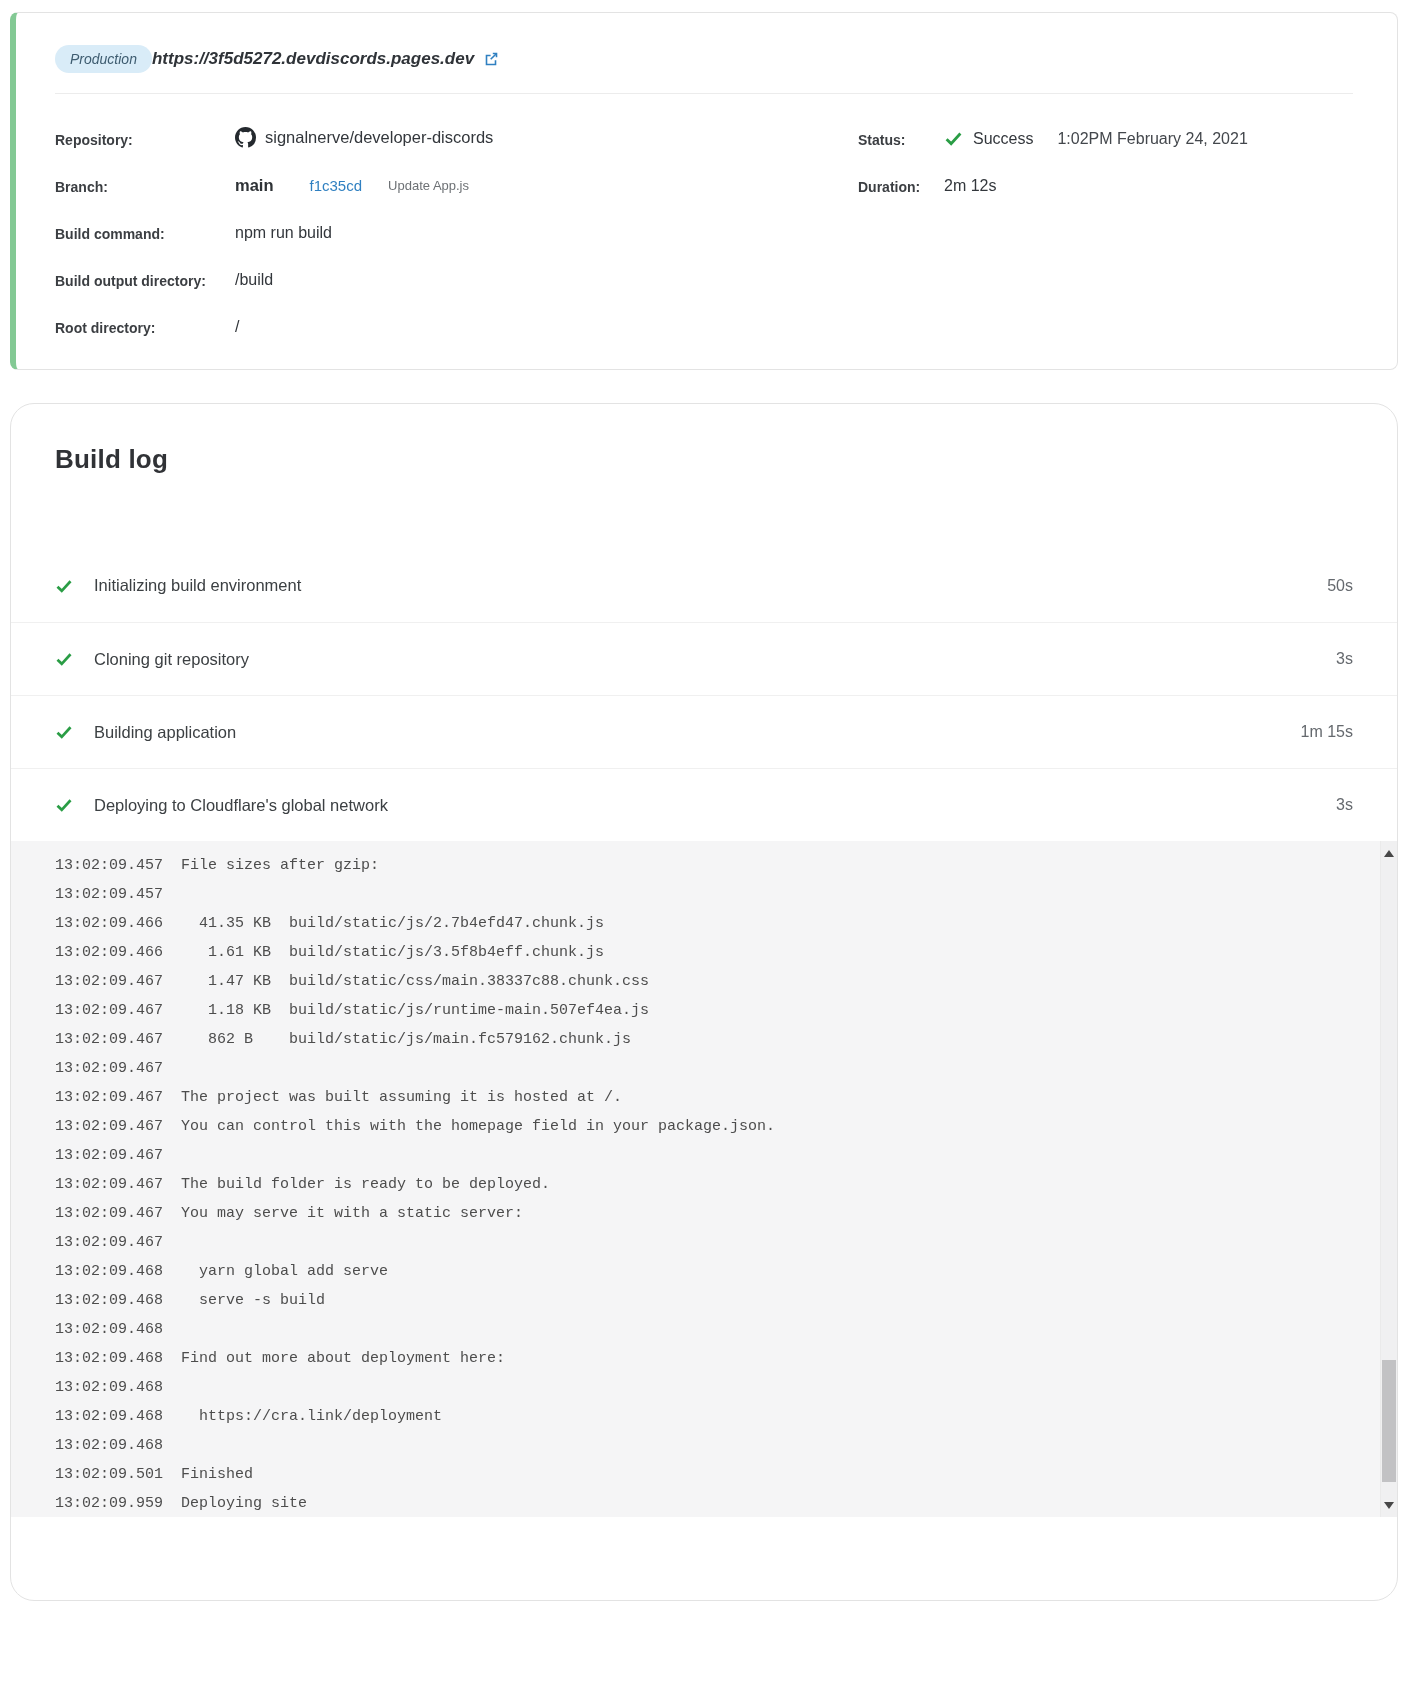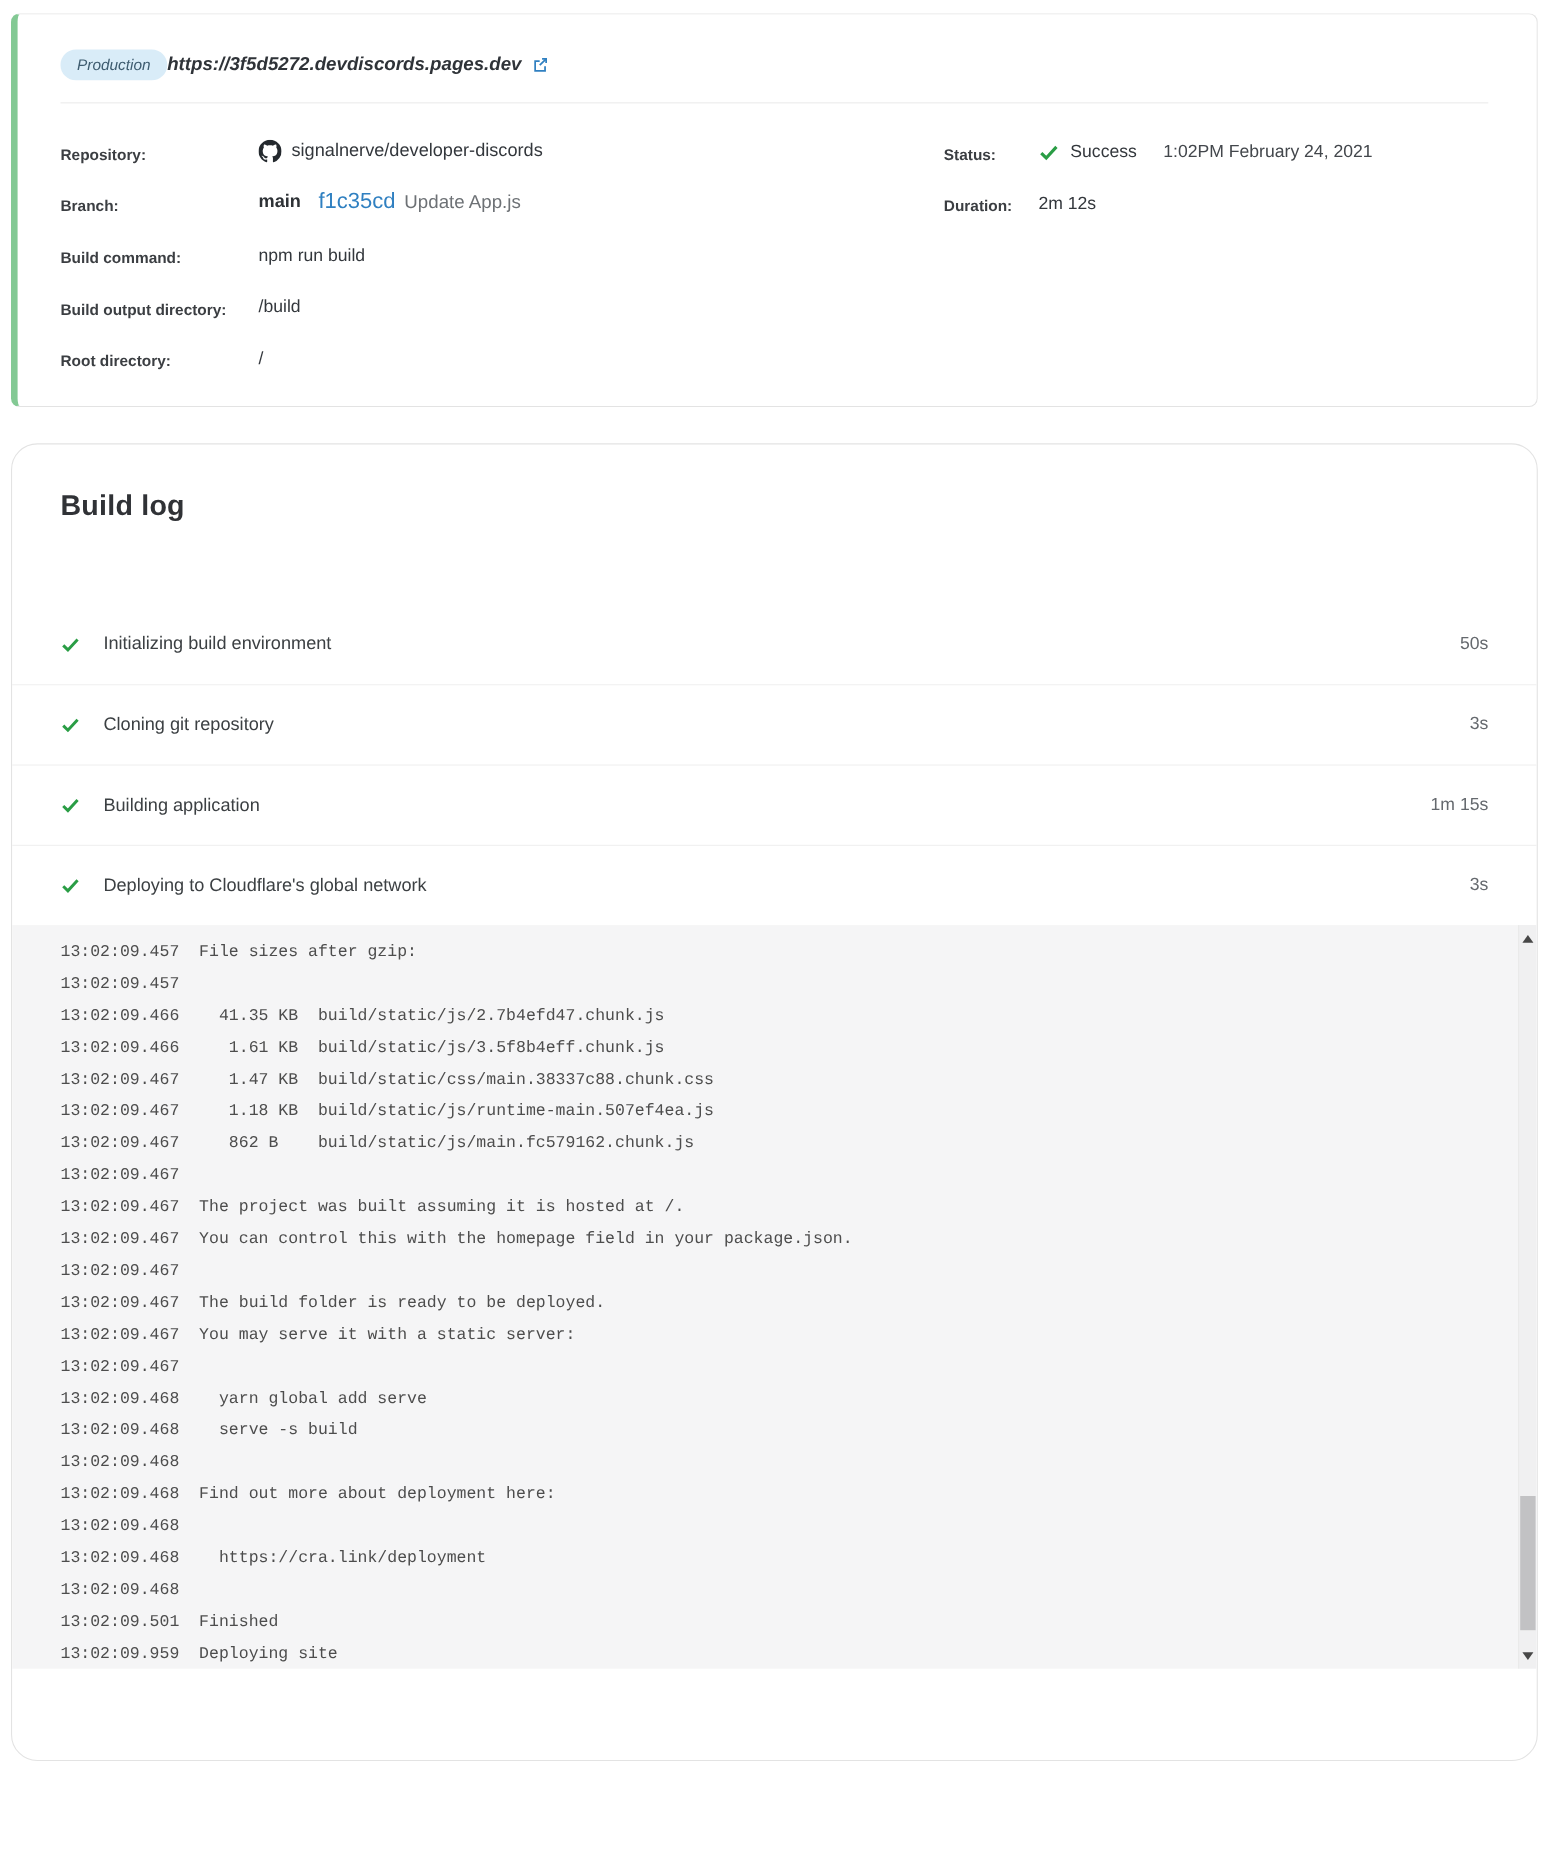--- a/index.html
+++ b/index.html
@@ -76,26 +76,26 @@
     flex-shrink: 0;
     font-size: 14px;
     font-weight: 700;
     color: #3b3e42;
   }
   .field-value { font-size: 16px; color: #33373c; display: flex; align-items: center; }
   .repo-value { gap: 9px; font-size: 16.5px; }
   .branch-name { font-weight: 700; font-size: 16.5px; color: #2e3236; }
   .commit-link {
     color: var(--link-blue, #3080c1);
-    font-size: 20px;
-    margin-left: 16px;
+    font-size: 15px;
+    margin-left: 36px;
     text-decoration: none;
     cursor: pointer;
   }
-  .commit-msg { color: #6d7175; font-size: 17px; margin-left: 8px; }
+  .commit-msg { color: #6d7175; font-size: 13px; margin-left: 26px; }
 
   .status-label { width: 86px; }
   .status-value { display: flex; align-items: center; gap: 10px; font-size: 16px; color: #33373c; }
   .status-time { margin-left: 14px; color: #43474c; }
 
   
   .card-log {
     margin: 33px 15px 13px 10px;
     padding: 0;
     overflow: hidden;

